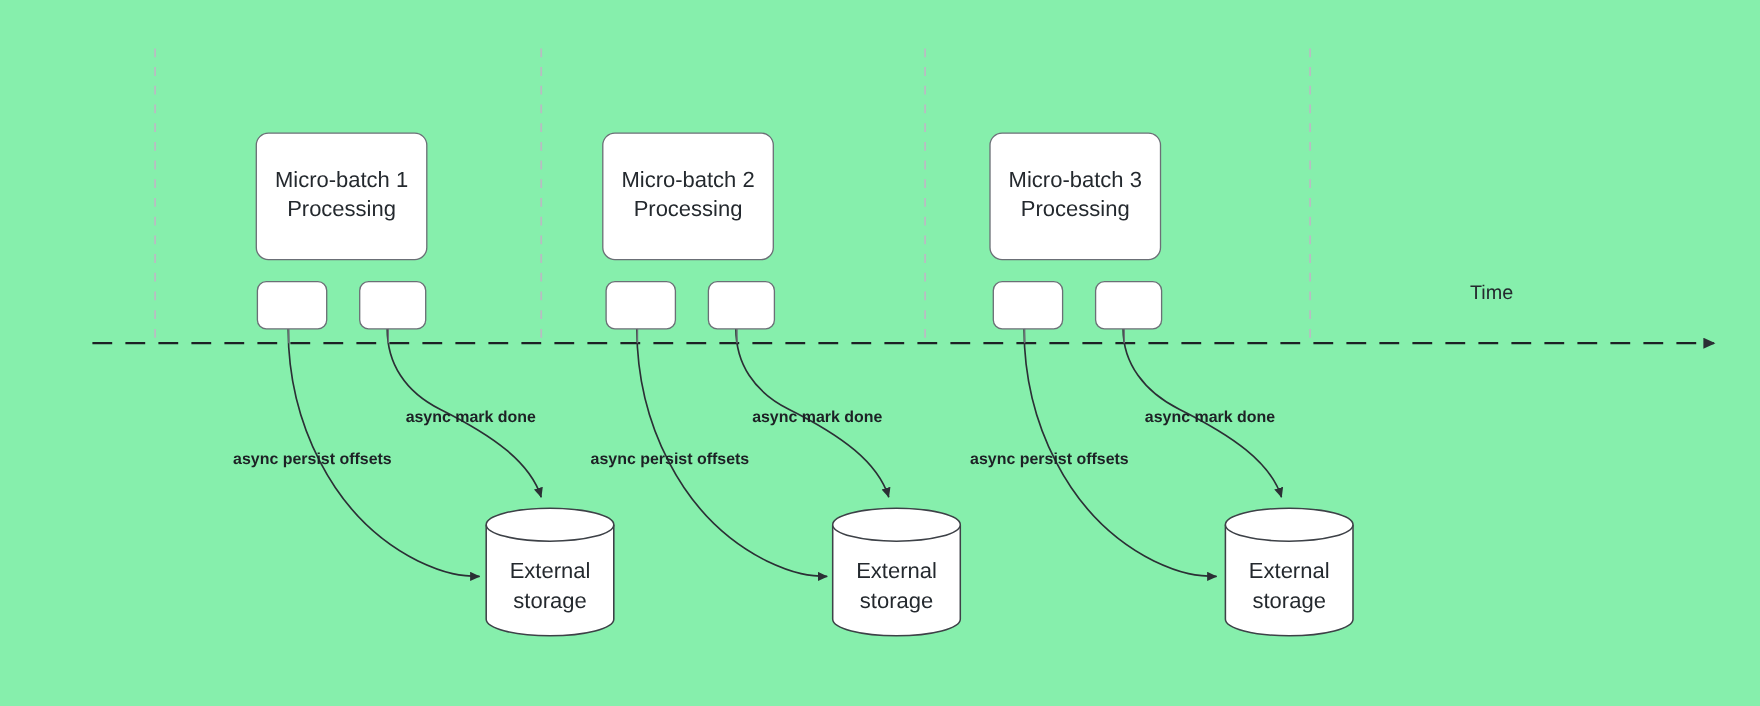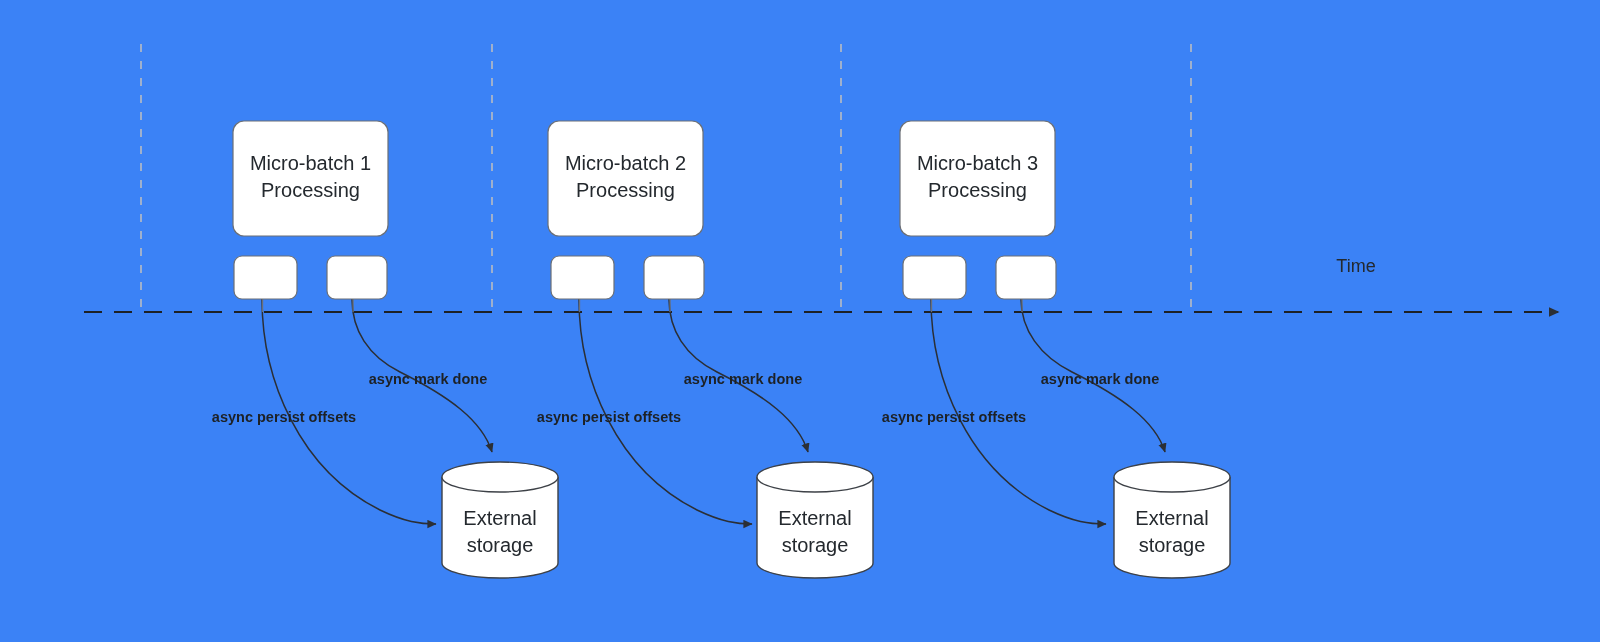--- a/index.html
+++ b/index.html
@@ -10,21 +10,21 @@
   body {
     width: 1600px;
     height: 642px;
     overflow: hidden;
     font-family: "Liberation Sans", sans-serif;
   }
   #diagram-root {
     position: relative;
     width: 1600px;
     height: 642px;
-    background: #3b82f6;
+    background: #86efac;
   }
   svg#diagram-svg {
     display: block;
     width: 1600px;
     height: 642px;
   }
   .node-shape {
     fill: #ffffff;
     stroke: #6b6f76;
     stroke-width: 1.2;

